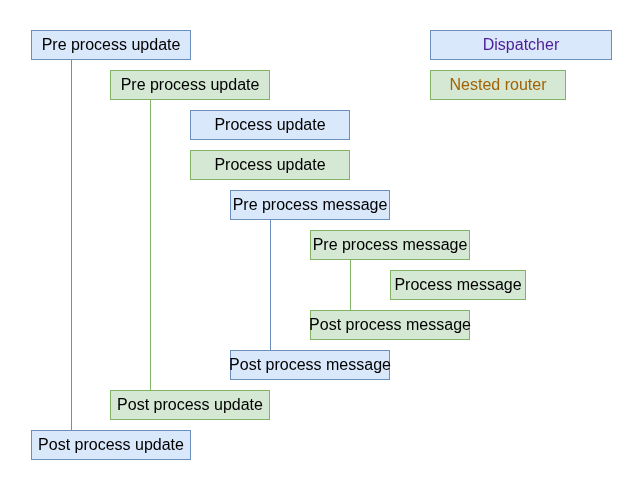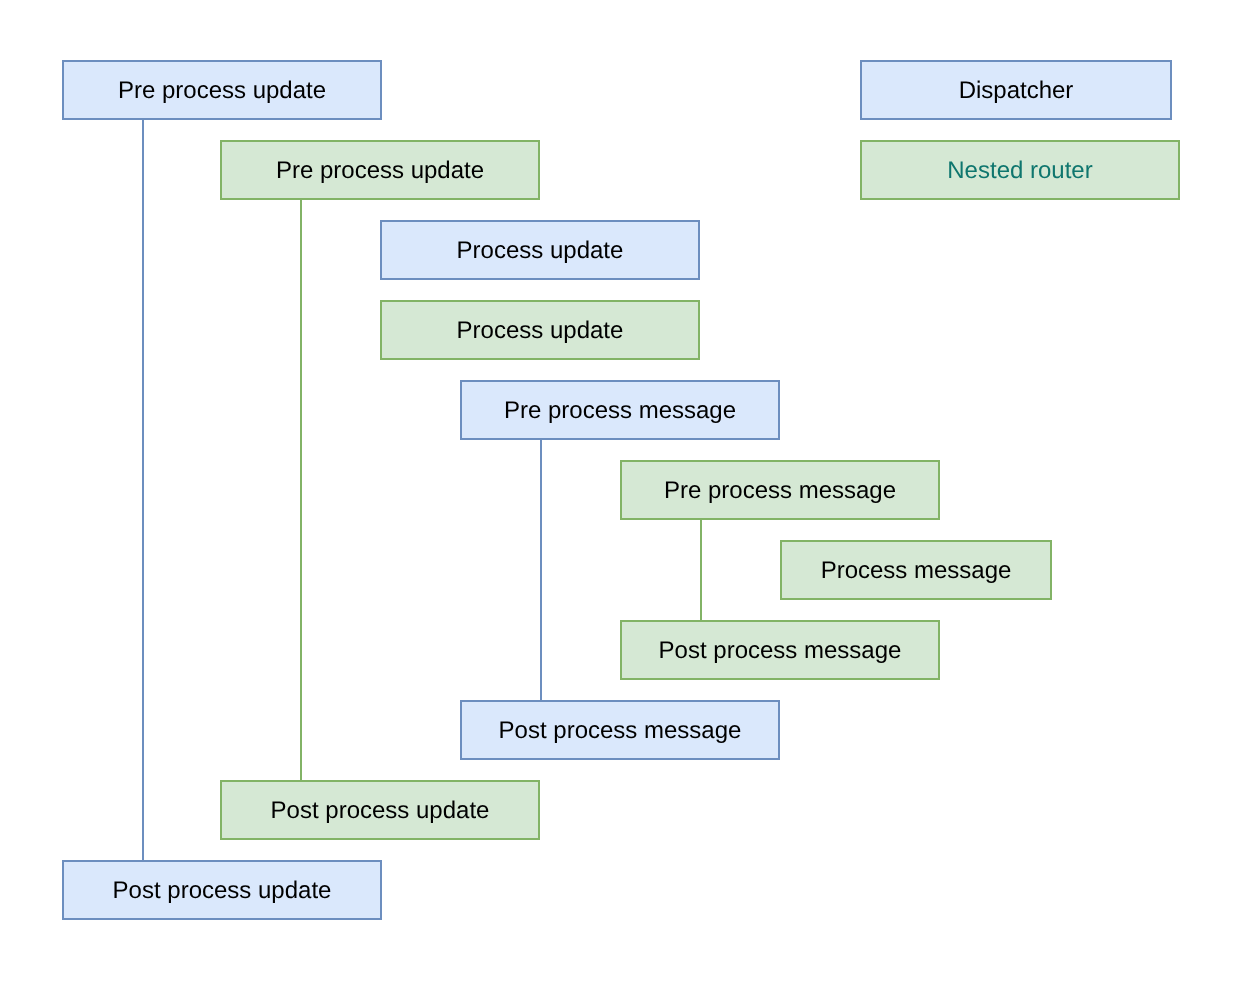--- a/index.html
+++ b/index.html
@@ -16,21 +16,21 @@
     height: 491px;
     background: #ffffff;
     overflow: hidden;
   }
   .node {
     position: absolute;
     box-sizing: border-box;
     display: flex;
     align-items: center;
     justify-content: center;
-    font-size: 12px;
+    font-size: 16px;
     line-height: 1;
     color: #000000;
     border: 1px solid transparent;
     white-space: nowrap;
     text-align: center;
   }
   .connector {
     position: absolute;
     width: 0;
     border-left-style: solid;
@@ -41,27 +41,27 @@
 <body>
 
 <div id="canvas" style="width: 621px; height: 491px; background: rgb(255, 255, 255);">
     <div class="connector" style="left: 71px; top: 60px; height: 370px; border-left-color: rgb(108, 142, 191);"></div>
     <div class="connector" style="left: 150px; top: 100px; height: 290px; border-left-color: rgb(130, 179, 102);"></div>
     <div class="connector" style="left: 270px; top: 220px; height: 130px; border-left-color: rgb(108, 142, 191);"></div>
     <div class="connector" style="left: 350px; top: 260px; height: 50px; border-left-color: rgb(130, 179, 102);"></div>
     <div class="node" style="left: 31px; top: 30px; width: 160px; height: 30px; background: rgb(218, 232, 252); border-color: rgb(108, 142, 191); color: rgb(0, 0, 0);">
       <span>Pre process update</span>
     </div>
-    <div class="node" style="left: 430px; top: 30px; width: 156px; height: 30px; background: rgb(218, 232, 252); border-color: rgb(108, 142, 191); color: #000000;">
+    <div class="node" style="left: 430px; top: 30px; width: 182px; height: 30px; background: rgb(218, 232, 252); border-color: rgb(108, 142, 191); color: #4c1d95;">
       <span>Dispatcher</span>
     </div>
     <div class="node" style="left: 110px; top: 70px; width: 160px; height: 30px; background: rgb(213, 232, 212); border-color: rgb(130, 179, 102); color: rgb(0, 0, 0);">
       <span>Pre process update</span>
     </div>
-    <div class="node" style="left: 430px; top: 70px; width: 160px; height: 30px; background: rgb(213, 232, 212); border-color: rgb(130, 179, 102); color: #0f766e;">
+    <div class="node" style="left: 430px; top: 70px; width: 136px; height: 30px; background: rgb(213, 232, 212); border-color: rgb(130, 179, 102); color: #a16207;">
       <span>Nested router</span>
     </div>
     <div class="node" style="left: 190px; top: 110px; width: 160px; height: 30px; background: rgb(218, 232, 252); border-color: rgb(108, 142, 191); color: rgb(0, 0, 0);">
       <span>Process update</span>
     </div>
     <div class="node" style="left: 190px; top: 150px; width: 160px; height: 30px; background: rgb(213, 232, 212); border-color: rgb(130, 179, 102); color: rgb(0, 0, 0);">
       <span>Process update</span>
     </div>
     <div class="node" style="left: 230px; top: 190px; width: 160px; height: 30px; background: rgb(218, 232, 252); border-color: rgb(108, 142, 191); color: rgb(0, 0, 0);">
       <span>Pre process message</span>

